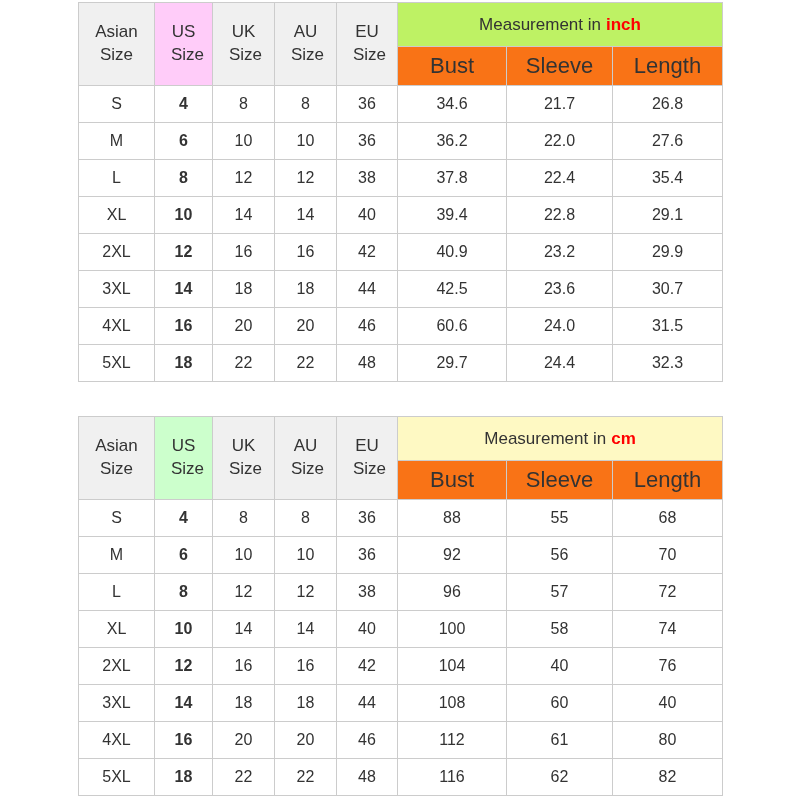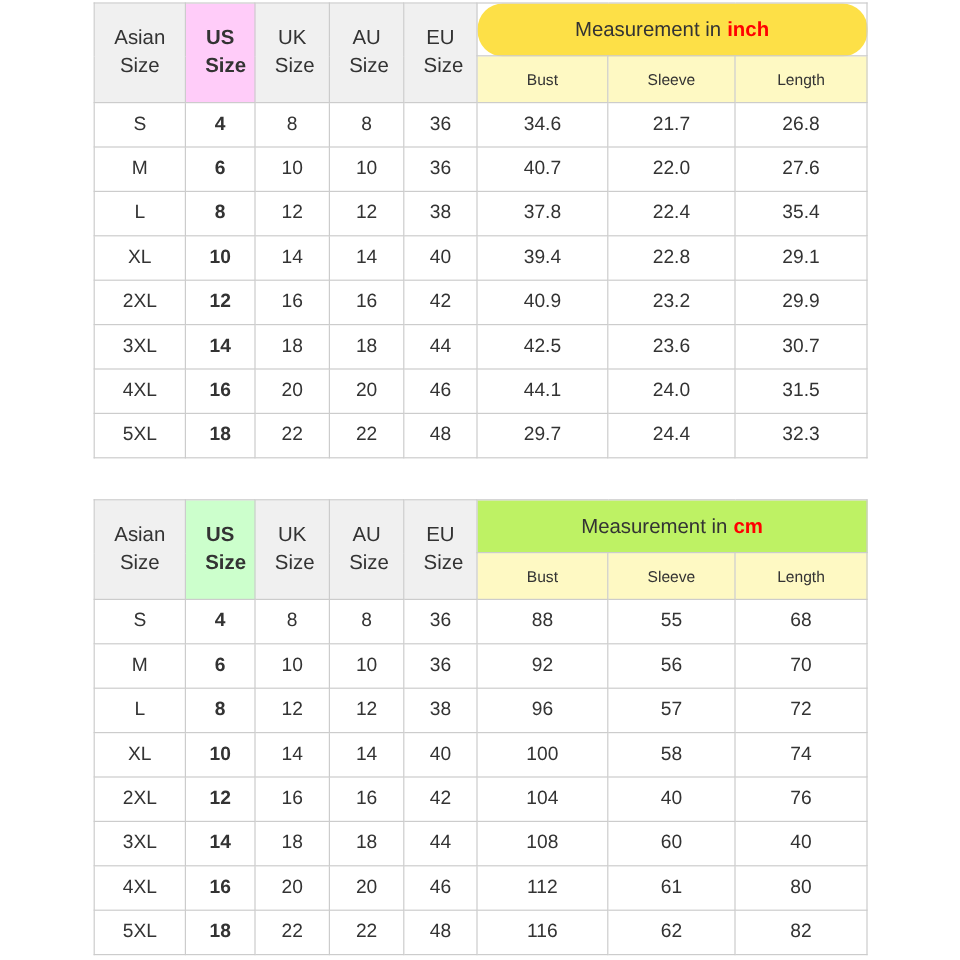--- a/index.html
+++ b/index.html
@@ -41,26 +41,26 @@
   tr.hrow1 { height: 44px; }
   tr.hrow2 { height: 39px; }
 
   th.size-col {
     background: #f0f0f0;
     font-weight: normal;
     font-size: 17px;
     line-height: 1.35;
     padding: 0 16px;
   }
-  th.us-col { font-weight: bold; }
+  th.us-col { font-weight: normal; }
 
   th.measure { font-weight: normal; font-size: 17px; }
   .unit { color: #ff0000; font-weight: bold; margin-left: 5px; }
 
-  th.sub { background: #fef9c3; font-weight: normal; font-size: 13px; }
+  th.sub { background: #f97316; font-weight: normal; font-size: 22px; }
 
   .size-table td {
     font-size: 16px;
     height: 37px;
     background: #ffffff;
   }
   td.us-val { font-weight: bold; }
 </style>
 </head>
 <body>
@@ -78,21 +78,21 @@
         <col class="c6">
         <col class="c7">
     </colgroup>
     <thead>
       <tr class="hrow1">
         <th rowspan="2" class="size-col">Asian Size</th>
         <th rowspan="2" class="size-col us-col" style="background-color: rgb(255, 204, 249);">US Size</th>
         <th rowspan="2" class="size-col">UK Size</th>
         <th rowspan="2" class="size-col">AU Size</th>
         <th rowspan="2" class="size-col">EU Size</th>
-        <th colspan="3" class="measure" style="background-color: #fde047; border-radius: 21px;"><span>Measurement in</span><span class="unit">inch</span></th>
+        <th colspan="3" class="measure" style="background-color: #bef264;"><span>Measurement in</span><span class="unit">inch</span></th>
       </tr>
       <tr class="hrow2">
         <th class="sub">Bust</th>
         <th class="sub">Sleeve</th>
         <th class="sub">Length</th>
       </tr>
     </thead>
     <tbody>
         <tr>
           <td>S</td>
@@ -103,21 +103,21 @@
           <td>34.6</td>
           <td>21.7</td>
           <td>26.8</td>
         </tr>
         <tr>
           <td>M</td>
           <td class="us-val">6</td>
           <td>10</td>
           <td>10</td>
           <td>36</td>
-          <td>40.7</td>
+          <td>36.2</td>
           <td>22.0</td>
           <td>27.6</td>
         </tr>
         <tr>
           <td>L</td>
           <td class="us-val">8</td>
           <td>12</td>
           <td>12</td>
           <td>38</td>
           <td>37.8</td>
@@ -153,21 +153,21 @@
           <td>42.5</td>
           <td>23.6</td>
           <td>30.7</td>
         </tr>
         <tr>
           <td>4XL</td>
           <td class="us-val">16</td>
           <td>20</td>
           <td>20</td>
           <td>46</td>
-          <td>44.1</td>
+          <td>60.6</td>
           <td>24.0</td>
           <td>31.5</td>
         </tr>
         <tr>
           <td>5XL</td>
           <td class="us-val">18</td>
           <td>22</td>
           <td>22</td>
           <td>48</td>
           <td>29.7</td>
@@ -188,21 +188,21 @@
         <col class="c6">
         <col class="c7">
     </colgroup>
     <thead>
       <tr class="hrow1">
         <th rowspan="2" class="size-col">Asian Size</th>
         <th rowspan="2" class="size-col us-col" style="background-color: rgb(204, 255, 204);">US Size</th>
         <th rowspan="2" class="size-col">UK Size</th>
         <th rowspan="2" class="size-col">AU Size</th>
         <th rowspan="2" class="size-col">EU Size</th>
-        <th colspan="3" class="measure" style="background-color: #bef264;"><span>Measurement in</span><span class="unit">cm</span></th>
+        <th colspan="3" class="measure" style="background-color: #fef9c3;"><span>Measurement in</span><span class="unit">cm</span></th>
       </tr>
       <tr class="hrow2">
         <th class="sub">Bust</th>
         <th class="sub">Sleeve</th>
         <th class="sub">Length</th>
       </tr>
     </thead>
     <tbody>
         <tr>
           <td>S</td>

